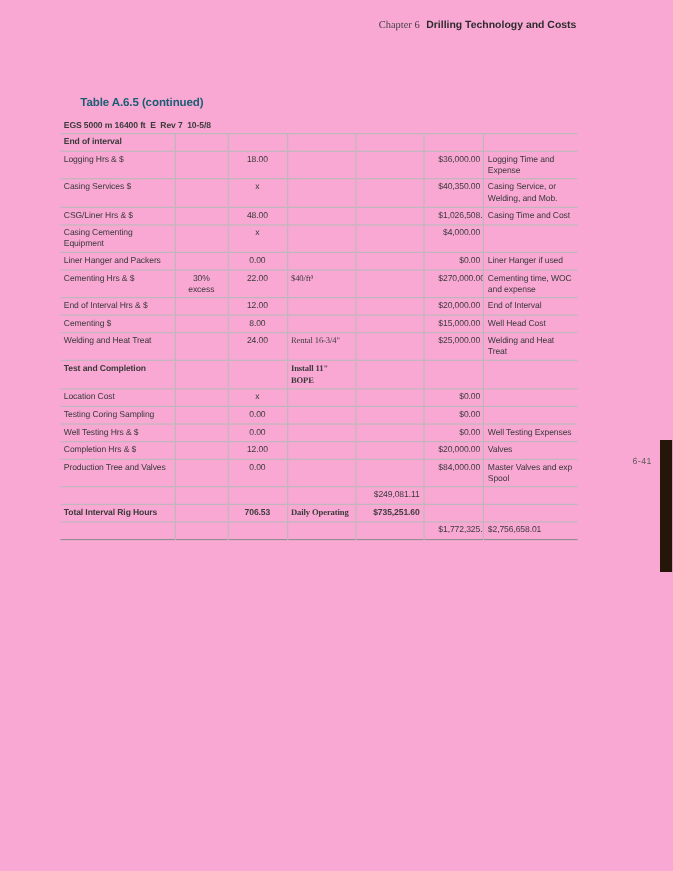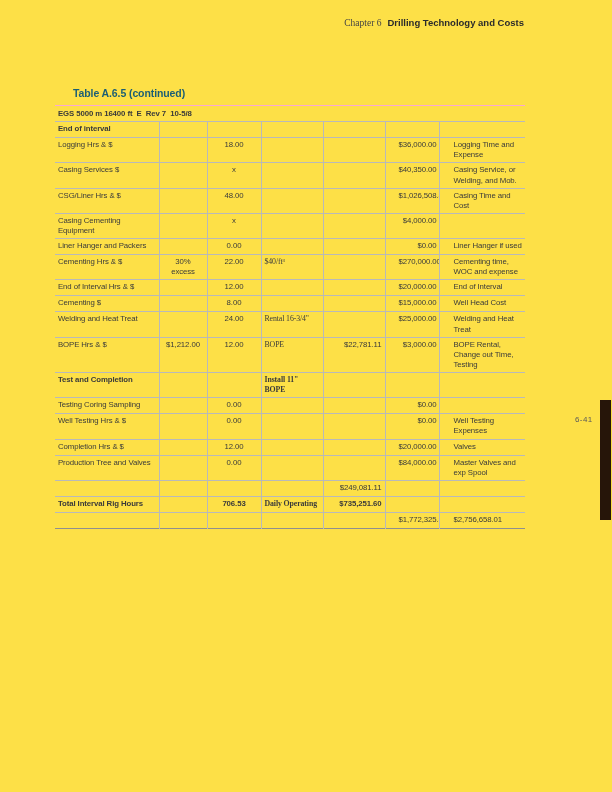--- a/index.html
+++ b/index.html
@@ -1,19 +1,19 @@
 <!DOCTYPE html>
 <html><head>
 <meta charset="utf-8">
 <style>
   html,body{margin:0;padding:0;background:#e8e8e8;}
   .page{
     position:relative;
     width:612px;height:792px;
-    background:#fde047;
+    background:#f9a8d4;
     font-family:"Liberation Sans",sans-serif;
     color:#3a3a3a;
     overflow:hidden;
     margin:0 auto;
   }
   
   .page-header{
     position:absolute;top:17px;right:88px;
     font-size:9.5px;white-space:nowrap;color:#333;
   }
@@ -40,21 +40,21 @@
     padding:2px 3px;vertical-align:top;
     overflow:hidden;
   }
   .cost-table tbody td + td{border-left:1px solid #b9b9b9;}
   .cost-table td:nth-child(1){text-align:left;}
   .cost-table td:nth-child(2){text-align:center;}
   .cost-table td:nth-child(3){text-align:center;}
   .cost-table td:nth-child(4){text-align:left;font-family:Liberation Serif, serif;}
   .cost-table td:nth-child(5){text-align:right;}
   .cost-table td:nth-child(6){text-align:right;padding-left:13px;padding-right:2px;}
-  .cost-table td:nth-child(7){text-align:left;padding-left:14px;}
+  .cost-table td:nth-child(7){text-align:left;padding-left:4px;}
   .cost-table tr.bold td{font-weight:bold;}
   .subtitle-row td{
     font-weight:bold;white-space:pre;
     border-top:none;padding:2.5px 3px;
   }
   
   .page-number{
     position:absolute;left:575px;top:415px;
     font-size:8px;color:#5a5a5a;letter-spacing:0.4px;
   }
@@ -175,36 +175,36 @@
         </tr>
         <tr>
           <td>Welding and Heat Treat</td>
           <td></td>
           <td>24.00</td>
           <td>Rental 16-3/4"</td>
           <td></td>
           <td>$25,000.00</td>
           <td>Welding and Heat Treat</td>
         </tr>
-        <tr>
-          <td>BOPE Hrs &amp; $</td>
-          <td>$1,212.00</td>
-          <td>12.00</td>
-          <td>BOPE</td>
-          <td>$22,781.11</td>
-          <td>$3,000.00</td>
-          <td>BOPE Rental, Change out Time, Testing</td>
-        </tr>
         <tr class="bold">
           <td>Test and Completion</td>
           <td></td>
           <td></td>
           <td>Install 11" BOPE</td>
           <td></td>
           <td></td>
+          <td></td>
+        </tr>
+        <tr>
+          <td>Location Cost</td>
+          <td></td>
+          <td>x</td>
+          <td></td>
+          <td></td>
+          <td>$0.00</td>
           <td></td>
         </tr>
         <tr>
           <td>Testing Coring Sampling</td>
           <td></td>
           <td>0.00</td>
           <td></td>
           <td></td>
           <td>$0.00</td>
           <td></td>

